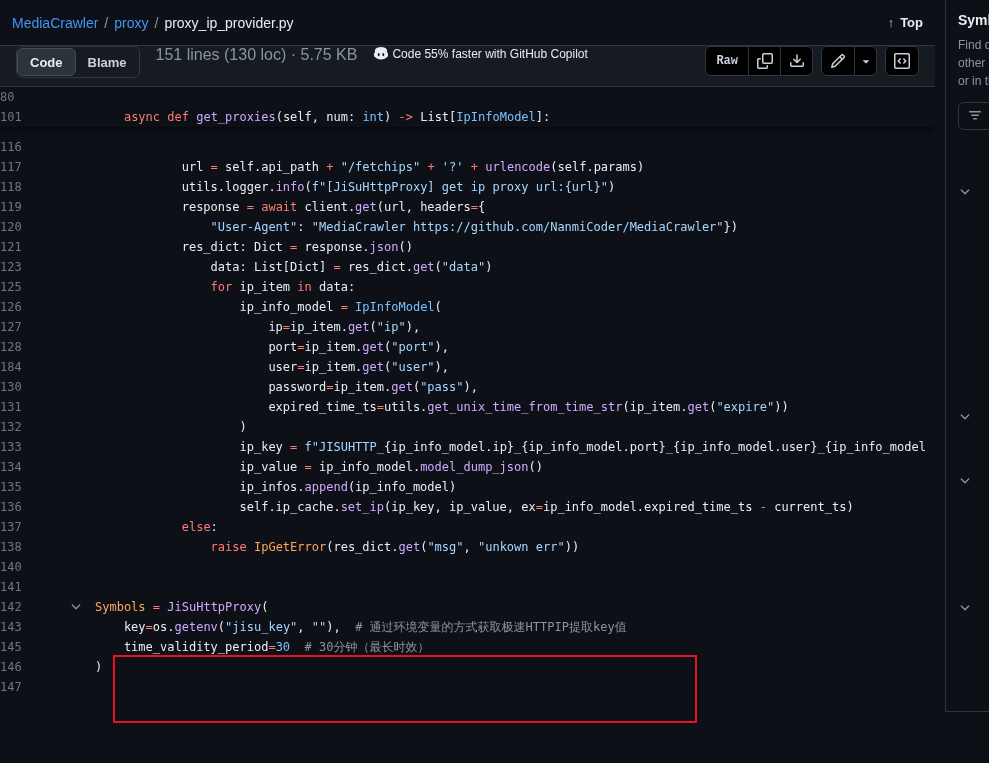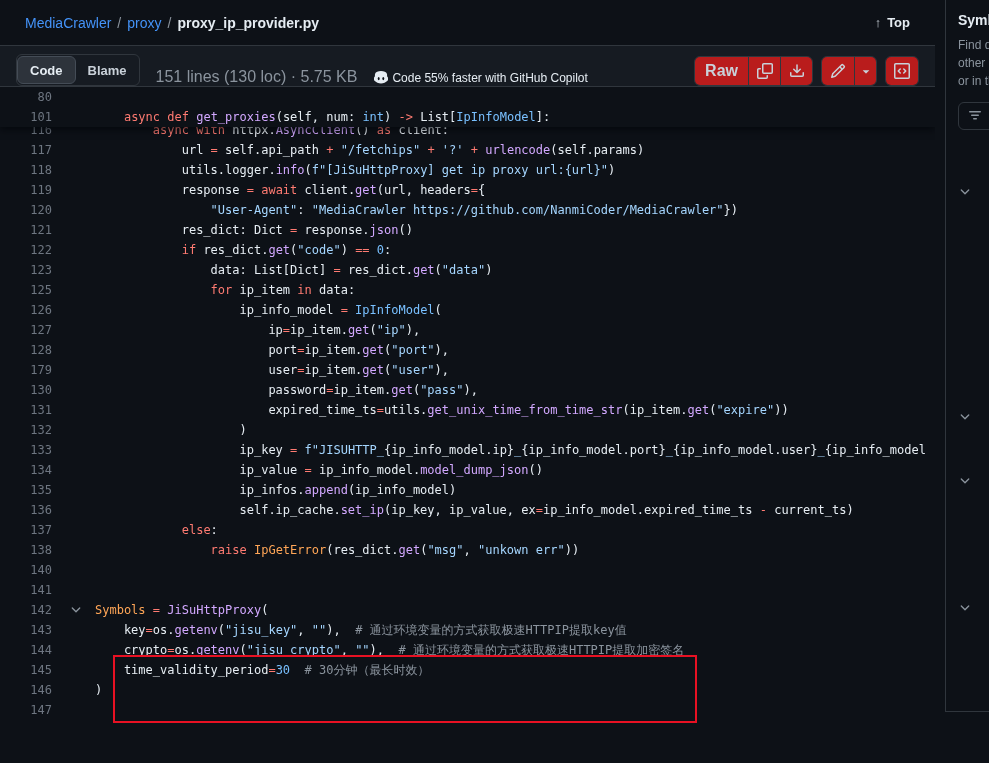--- a/index.html
+++ b/index.html
@@ -6,53 +6,53 @@
     --bg:#0d1117; --panel:#161b22; --border:#30363d; --text:#e6edf3;
     --muted:#8b949e; --link:#4493f8; --line-num:#6e7681; --annotation:#e81123;
     --tk-k:#ff7b72; --tk-en:#d2a8ff; --tk-v:#ffa657; --tk-c1:#79c0ff; --tk-s:#a5d6ff; --tk-c:#8b949e;
   }
   html,body{margin:0;padding:0}
   body{width:989px;height:763px;position:relative;background:var(--bg);color:var(--text);
        font-family:"Liberation Sans",sans-serif;overflow:hidden}
   .main{position:absolute;top:0;left:0;width:935px;height:763px}
 
   .breadcrumb-bar{height:45px;display:flex;justify-content:space-between;
-       padding:0 25px;font-size:14px}
+       padding:0 12px;font-size:14px}
   .crumbs{display:flex;align-items:center;gap:6px;white-space:nowrap}
   .crumbs a{color:var(--link);text-decoration:none;cursor:pointer}
   .crumbs .sep{color:var(--muted)}
-  .crumbs .file{font-weight:700;color:var(--text)}
+  .crumbs .file{font-weight:400;color:var(--text)}
   .top-link{display:flex;align-items:center;gap:6px;color:var(--text);font-size:13px;font-weight:600;
        cursor:pointer;text-decoration:none}
   .top-link .arrow{color:#c9d1d9;font-size:13px}
 
   .toolbar{height:40px;background:var(--panel);border-top:1px solid var(--border);
-       border-bottom:1px solid var(--border);display:flex;align-items:flex-end;padding:0 16px;gap:16px}
+       border-bottom:1px solid var(--border);display:flex;align-items:flex-start;padding:0 16px;gap:16px}
   .seg{display:flex;align-items:center;border:1px solid var(--border);border-radius:6px;height:30px}
   .seg-btn{height:28px;padding:0 12px;font-size:13px;font-weight:600;background:transparent;border:0;
        color:#c9d1d9;cursor:pointer;border-radius:6px;font-family:inherit;margin:0}
   .seg-btn.active{background:#2d333b;border:1px solid #444c56;color:var(--text)}
   .stats{font-size:16px;color:var(--muted);white-space:nowrap}
   .copilot{display:flex;align-items:center;gap:3px;font-size:12px;color:var(--text);cursor:pointer;white-space:nowrap}
   .right{margin-left:auto;display:flex;align-items:center;gap:8px}
   .btn-group{display:flex;border:1px solid var(--border);border-radius:6px;overflow:hidden;background:#21262d}
-  .btn{height:28px;display:flex;align-items:center;justify-content:center;background:#b91c1c;border:0;
-       color:#c9d1d9;font-size:16px;font-weight:600;padding:0 10px;cursor:pointer;font-family:Liberation Sans, sans-serif}
+  .btn{height:28px;display:flex;align-items:center;justify-content:center;background:#000000;border:0;
+       color:#c9d1d9;font-size:12px;font-weight:600;padding:0 10px;cursor:pointer;font-family:Liberation Mono, monospace}
   .btn-group .btn + .btn{border-left:1px solid var(--border)}
   .btn.icon{width:32px;padding:0}
   .btn.narrow{width:22px}
   .single{border:1px solid var(--border);border-radius:6px;overflow:hidden}
 
   .code-area{position:absolute;top:87px;left:0;width:935px;height:676px;overflow:hidden;
        font-family:"DejaVu Sans Mono",monospace;background:var(--bg)}
-  #code-lines{position:absolute;top:33px;left:0;width:100%}
+  #code-lines{position:absolute;top:50px;left:0;width:100%}
   #sticky-lines{position:absolute;top:0;left:0;width:100%;background:var(--bg);
        box-shadow:0 3px 7px rgba(1,4,9,.65);z-index:4}
   .row{display:flex;height:20px;line-height:20px}
-  .gutter{width:62px;flex:none;text-align:right;padding-right:10px;box-sizing:border-box;
+  .gutter{width:62px;flex:none;text-align:left;padding-right:10px;box-sizing:border-box;
        color:var(--line-num);font-size:12px;cursor:pointer}
   .chev-slot{width:33px;flex:none;display:flex;align-items:center;padding-left:7px;box-sizing:border-box}
   .code{white-space:pre;font-size:12px;color:var(--text)}
   .tk-p{color:var(--text)} .tk-k{color:var(--tk-k)} .tk-en{color:var(--tk-en)}
   .tk-v{color:var(--tk-v)} .tk-c1{color:var(--tk-c1)} .tk-s{color:var(--tk-s)} .tk-c{color:var(--tk-c)}
 
   .annotation-box{position:absolute;left:113px;top:568px;width:584px;height:68px;
        border:2px solid var(--annotation);z-index:5;pointer-events:none;box-sizing:border-box}
 
   .symbols-panel{position:absolute;top:0;right:0;width:44px;height:712px;background:var(--bg);
@@ -145,21 +145,20 @@
         </button>
       </div>
     </div>
   </div>
 
   <div class="code-area">
     <div id="code-lines">
         <div class="row">
           <div class="gutter">116</div>
           <div class="chev-slot"></div>
-          <div class="code"><span class="tk-p">        </span><span class="tk-k">async</span><span class="tk-p"> </span><span class="tk-k">with</span><span class="tk-p"> httpx.</span><span class="tk-en">AsyncClient</span><span class="tk-p">() </span><span class="tk-k">as</span><span class="tk-p"> client:</span></div>
         </div>
         <div class="row">
           <div class="gutter">117</div>
           <div class="chev-slot"></div>
           <div class="code"><span class="tk-p">            url </span><span class="tk-k">=</span><span class="tk-p"> self.api_path </span><span class="tk-k">+</span><span class="tk-p"> </span><span class="tk-s">"/fetchips"</span><span class="tk-p"> </span><span class="tk-k">+</span><span class="tk-p"> </span><span class="tk-s">'?'</span><span class="tk-p"> </span><span class="tk-k">+</span><span class="tk-p"> </span><span class="tk-en">urlencode</span><span class="tk-p">(self.params)</span></div>
         </div>
         <div class="row">
           <div class="gutter">118</div>
           <div class="chev-slot"></div>
           <div class="code"><span class="tk-p">            utils.logger.</span><span class="tk-en">info</span><span class="tk-p">(</span><span class="tk-s">f"[JiSuHttpProxy] get ip proxy url:{url}"</span><span class="tk-p">)</span></div>
@@ -173,25 +172,20 @@
           <div class="gutter">120</div>
           <div class="chev-slot"></div>
           <div class="code"><span class="tk-p">                </span><span class="tk-s">"User-Agent"</span><span class="tk-p">: </span><span class="tk-s">"MediaCrawler https://github.com/NanmiCoder/MediaCrawler"</span><span class="tk-p">})</span></div>
         </div>
         <div class="row">
           <div class="gutter">121</div>
           <div class="chev-slot"></div>
           <div class="code"><span class="tk-p">            res_dict: Dict </span><span class="tk-k">=</span><span class="tk-p"> response.</span><span class="tk-en">json</span><span class="tk-p">()</span></div>
         </div>
         <div class="row">
-          <div class="gutter">122</div>
-          <div class="chev-slot"></div>
-          <div class="code"><span class="tk-p">            </span><span class="tk-k">if</span><span class="tk-p"> res_dict.</span><span class="tk-en">get</span><span class="tk-p">(</span><span class="tk-s">"code"</span><span class="tk-p">) </span><span class="tk-k">==</span><span class="tk-p"> </span><span class="tk-c1">0</span><span class="tk-p">:</span></div>
-        </div>
-        <div class="row">
           <div class="gutter">123</div>
           <div class="chev-slot"></div>
           <div class="code"><span class="tk-p">                data: List[Dict] </span><span class="tk-k">=</span><span class="tk-p"> res_dict.</span><span class="tk-en">get</span><span class="tk-p">(</span><span class="tk-s">"data"</span><span class="tk-p">)</span></div>
         </div>
         <div class="row">
           <div class="gutter">125</div>
           <div class="chev-slot"></div>
           <div class="code"><span class="tk-p">                </span><span class="tk-k">for</span><span class="tk-p"> ip_item </span><span class="tk-k">in</span><span class="tk-p"> data:</span></div>
         </div>
         <div class="row">
@@ -203,21 +197,21 @@
           <div class="gutter">127</div>
           <div class="chev-slot"></div>
           <div class="code"><span class="tk-p">                        ip</span><span class="tk-k">=</span><span class="tk-p">ip_item.</span><span class="tk-en">get</span><span class="tk-p">(</span><span class="tk-s">"ip"</span><span class="tk-p">),</span></div>
         </div>
         <div class="row">
           <div class="gutter">128</div>
           <div class="chev-slot"></div>
           <div class="code"><span class="tk-p">                        port</span><span class="tk-k">=</span><span class="tk-p">ip_item.</span><span class="tk-en">get</span><span class="tk-p">(</span><span class="tk-s">"port"</span><span class="tk-p">),</span></div>
         </div>
         <div class="row">
-          <div class="gutter">179</div>
+          <div class="gutter">184</div>
           <div class="chev-slot"></div>
           <div class="code"><span class="tk-p">                        user</span><span class="tk-k">=</span><span class="tk-p">ip_item.</span><span class="tk-en">get</span><span class="tk-p">(</span><span class="tk-s">"user"</span><span class="tk-p">),</span></div>
         </div>
         <div class="row">
           <div class="gutter">130</div>
           <div class="chev-slot"></div>
           <div class="code"><span class="tk-p">                        password</span><span class="tk-k">=</span><span class="tk-p">ip_item.</span><span class="tk-en">get</span><span class="tk-p">(</span><span class="tk-s">"pass"</span><span class="tk-p">),</span></div>
         </div>
         <div class="row">
           <div class="gutter">131</div>
@@ -275,25 +269,20 @@
             <svg viewBox="0 0 16 16" width="14" height="14" fill="#8b949e">
               <path d="M12.78 5.22a.749.749 0 0 1 0 1.06l-4.25 4.25a.749.749 0 0 1-1.06 0L3.22 6.28a.749.749 0 1 1 1.06-1.06L8 8.94l3.72-3.72a.749.749 0 0 1 1.06 0Z"></path>
             </svg>
           </div>
           <div class="code"><span class="tk-v">Symbols</span><span class="tk-p"> </span><span class="tk-k">=</span><span class="tk-p"> </span><span class="tk-en">JiSuHttpProxy</span><span class="tk-p">(</span></div>
         </div>
         <div class="row">
           <div class="gutter">143</div>
           <div class="chev-slot"></div>
           <div class="code"><span class="tk-p">    key</span><span class="tk-k">=</span><span class="tk-p">os.</span><span class="tk-en">getenv</span><span class="tk-p">(</span><span class="tk-s">"jisu_key"</span><span class="tk-p">, </span><span class="tk-s">""</span><span class="tk-p">),  </span><span class="tk-c"># 通过环境变量的方式获取极速HTTPIP提取key值</span></div>
-        </div>
-        <div class="row">
-          <div class="gutter">144</div>
-          <div class="chev-slot"></div>
-          <div class="code"><span class="tk-p">    crypto</span><span class="tk-k">=</span><span class="tk-p">os.</span><span class="tk-en">getenv</span><span class="tk-p">(</span><span class="tk-s">"jisu_crypto"</span><span class="tk-p">, </span><span class="tk-s">""</span><span class="tk-p">),  </span><span class="tk-c"># 通过环境变量的方式获取极速HTTPIP提取加密签名</span></div>
         </div>
         <div class="row">
           <div class="gutter">145</div>
           <div class="chev-slot"></div>
           <div class="code"><span class="tk-p">    time_validity_period</span><span class="tk-k">=</span><span class="tk-c1">30</span><span class="tk-p">  </span><span class="tk-c"># 30分钟（最长时效）</span></div>
         </div>
         <div class="row">
           <div class="gutter">146</div>
           <div class="chev-slot"></div>
           <div class="code"><span class="tk-p">)</span></div>

